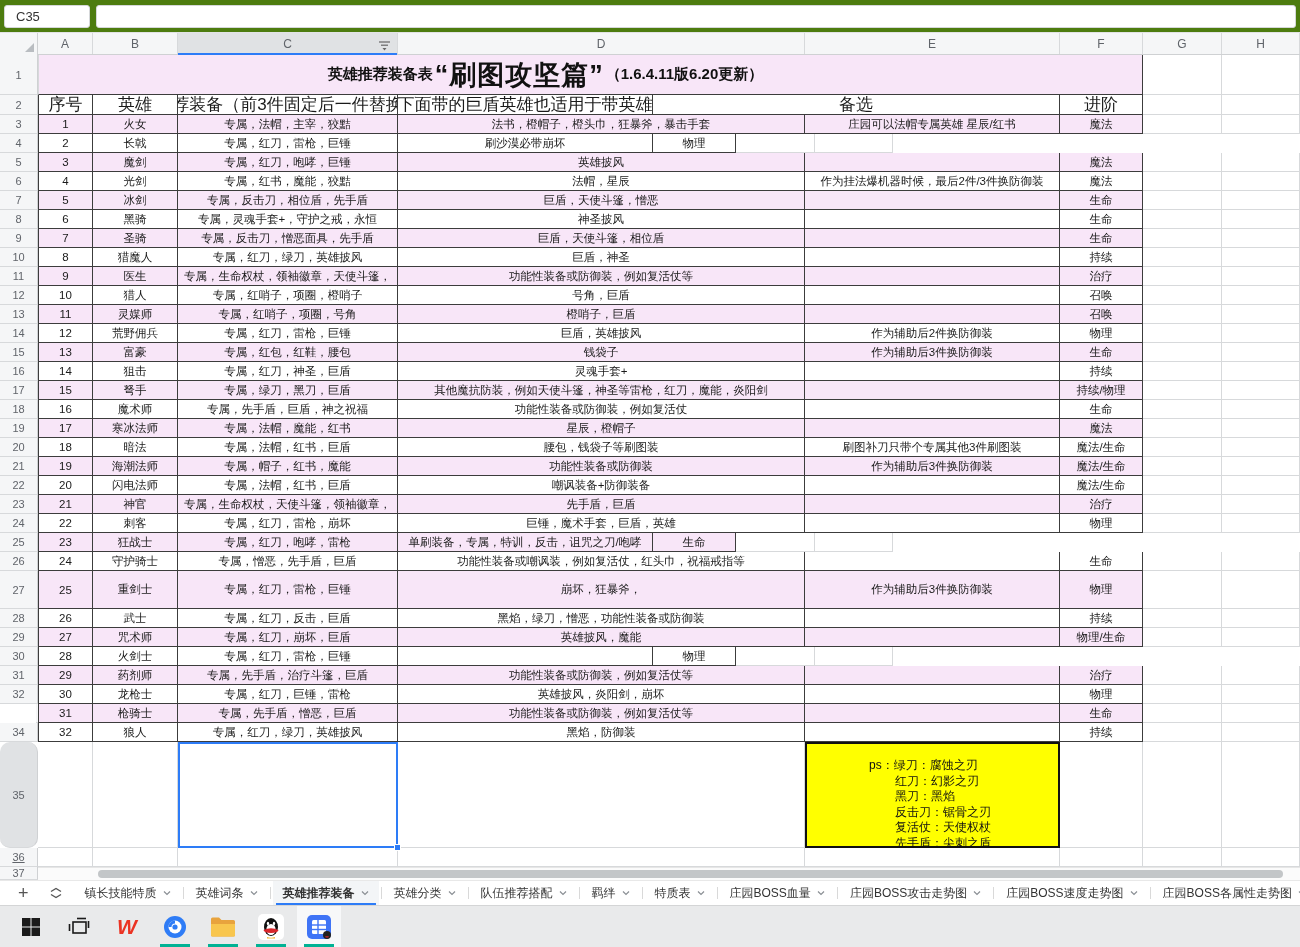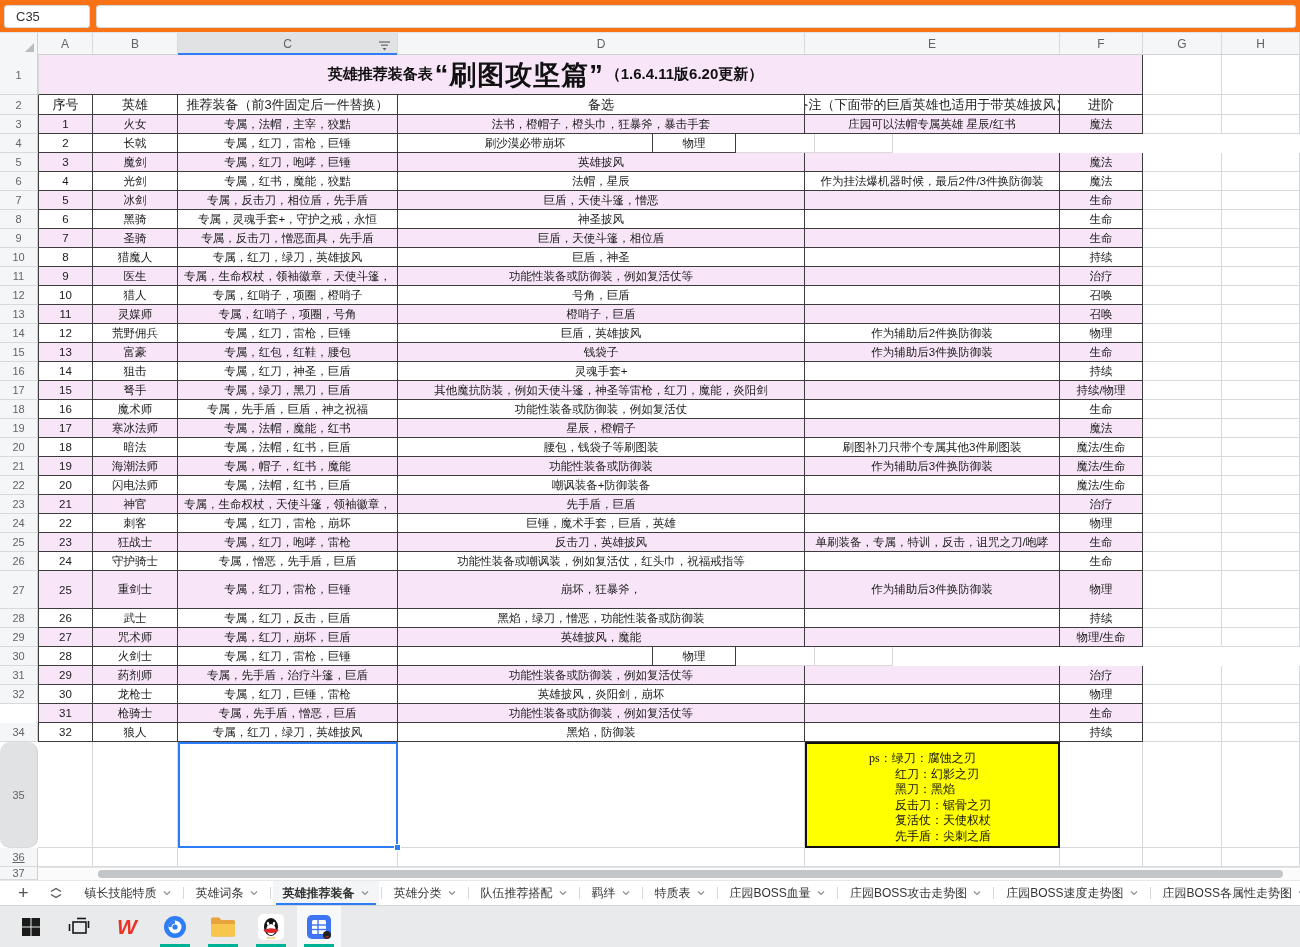--- a/index.html
+++ b/index.html
@@ -1,20 +1,20 @@
 <!DOCTYPE html>
 <html><head>
 <meta charset="utf-8">
 <style>
   * { margin:0; padding:0; box-sizing:border-box; }
   body { font-family:"Liberation Sans","DejaVu Sans",sans-serif; background:#888; }
   .app { position:relative; width:1300px; height:947px; background:#fff; overflow:hidden; }
 
   
-  .formula-bar { position:absolute; top:0; left:0; right:0; height:33px; background:#f97316; border-bottom:1px solid #e2e3e5; }
+  .formula-bar { position:absolute; top:0; left:0; right:0; height:33px; background:#4d7c0f; border-bottom:1px solid #e2e3e5; }
   .name-box { position:absolute; left:4px; top:5px; width:86px; height:23px; background:#fff; border:1px solid #d5d7d9; border-radius:3px; font-size:13px; color:#333; line-height:21px; padding-left:11px; }
   .fx-input { position:absolute; left:96px; top:5px; width:1200px; height:23px; background:#fff; border:1px solid #d5d7d9; border-radius:3px; font-size:12px; line-height:21px; color:#333; padding-left:8px; }
 
   
   .col-headers { position:absolute; top:33px; left:0; right:0; height:22px; display:flex; background:#f5f6f7; border-bottom:1px solid #cfd1d3; }
   .corner { width:38px; height:22px; position:relative; border-right:1px solid #cfd1d3; background:#f5f6f7; }
   .corner::after { content:""; position:absolute; right:3px; bottom:3px; border-left:9px solid transparent; border-bottom:9px solid #b9bdc1; }
   .colh { position:relative; border-right:1px solid #d7d9db; text-align:center; font-size:12px; color:#60646a; line-height:22px; }
   .colh.sel { background:#e0e2e4; }
   .colh.sel::after { content:""; position:absolute; left:0; right:0; bottom:-1px; height:2px; background:#2d7cf7; }
@@ -36,25 +36,25 @@
   .r.pink .c { background:#f8e6f8; }
   .r.tall { height:38px; }
 
   .title-row { display:flex; height:40px; }
   .title-cell { width:1105px; background:#f8e6f8; border-right:1px solid #3c3c3c; border-bottom:1px solid #3c3c3c; border-left:1px solid #d7d9db;
                 display:flex; align-items:center; justify-content:center; padding-right:90px; overflow:hidden; white-space:nowrap; }
   .title-prefix, .title-suffix { font-size:15px; font-weight:bold; color:#111; }
   .title-main { font-size:27px; font-weight:bold; color:#111; margin:0 2px; letter-spacing:1px; }
 
   .hdr-row { display:flex; height:20px; }
-  .hdr-row .c { font-size:13px; }
+  .hdr-row .c { font-size:17px; }
 
   .r35 { display:flex; height:106px; }
   .r35 .cell35 { border-right:1px solid #d7d9db; border-bottom:1px solid #d7d9db; background:#fff; }
-  .note-cell { width:255px; background:#ffff00; border:2px solid #111 !important; font-size:12px; color:#111; padding-top:7px;font-family:Liberation Serif, serif; }
+  .note-cell { width:255px; background:#ffff00; border:2px solid #111 !important; font-size:12px; color:#111; padding-top:14px; }
   .note-line { line-height:15.5px; text-align:left; padding-left:88px; white-space:nowrap; }
   .note-line:first-child { padding-left:62px; }
   .r36 { display:flex; height:19px; }
   .r37 { display:flex; height:13px; overflow:hidden; }
 
   .selection { position:absolute; left:140px; top:687px; width:220px; height:106px; border:2px solid #2d7cf7; z-index:6; pointer-events:auto; }
   .sel-handle { position:absolute; right:-5px; bottom:-5px; width:7px; height:7px; background:#2d7cf7; border:1px solid #fff; }
 
   
   .hscroll { position:absolute; top:867px; left:38px; right:0; height:13px; background:#fbfbfb; border-top:1px solid #e6e6e6; z-index:8; }
@@ -156,22 +156,22 @@
         <span class="title-suffix">（1.6.4.11版6.20更新）</span>
       </div>
       <div class="co cG"></div>
       <div class="co cH"></div>
     </div>
 
     <div class="hdr-row">
       <div class="c cA first">序号</div>
       <div class="c cB">英雄</div>
       <div class="c cC">推荐装备（前3件固定后一件替换）</div>
+      <div class="c cE">备注（下面带的巨盾英雄也适用于带英雄披风）</div>
       <div class="c cD">备选</div>
-      <div class="c cE">备注（下面带的巨盾英雄也适用于带英雄披风）</div>
       <div class="c cF">进阶</div>
       <div class="co cG"></div>
       <div class="co cH"></div>
     </div>
 
     <div id="data-rows">
         <div class="r pink">
     <div class="c cA first cell">1</div>
     <div class="c cB cell">火女</div>
     <div class="c cC cell">专属，法帽，主宰，狡黠</div>
@@ -387,21 +387,20 @@
     <div class="c cD cell">巨锤，魔术手套，巨盾，英雄</div>
     <div class="c cE cell"></div>
     <div class="c cF cell">物理</div>
     <div class="co cG"></div>
     <div class="co cH"></div>
   </div>
         <div class="r pink">
     <div class="c cA first cell">23</div>
     <div class="c cB cell">狂战士</div>
     <div class="c cC cell">专属，红刀，咆哮，雷枪</div>
-    <div class="c cD cell">反击刀，英雄披风</div>
     <div class="c cE cell">单刷装备，专属，特训，反击，诅咒之刀/咆哮</div>
     <div class="c cF cell">生命</div>
     <div class="co cG"></div>
     <div class="co cH"></div>
   </div>
         <div class="r">
     <div class="c cA first cell">24</div>
     <div class="c cB cell">守护骑士</div>
     <div class="c cC cell">专属，憎恶，先手盾，巨盾</div>
     <div class="c cD cell">功能性装备或嘲讽装，例如复活仗，红头巾，祝福戒指等</div>

